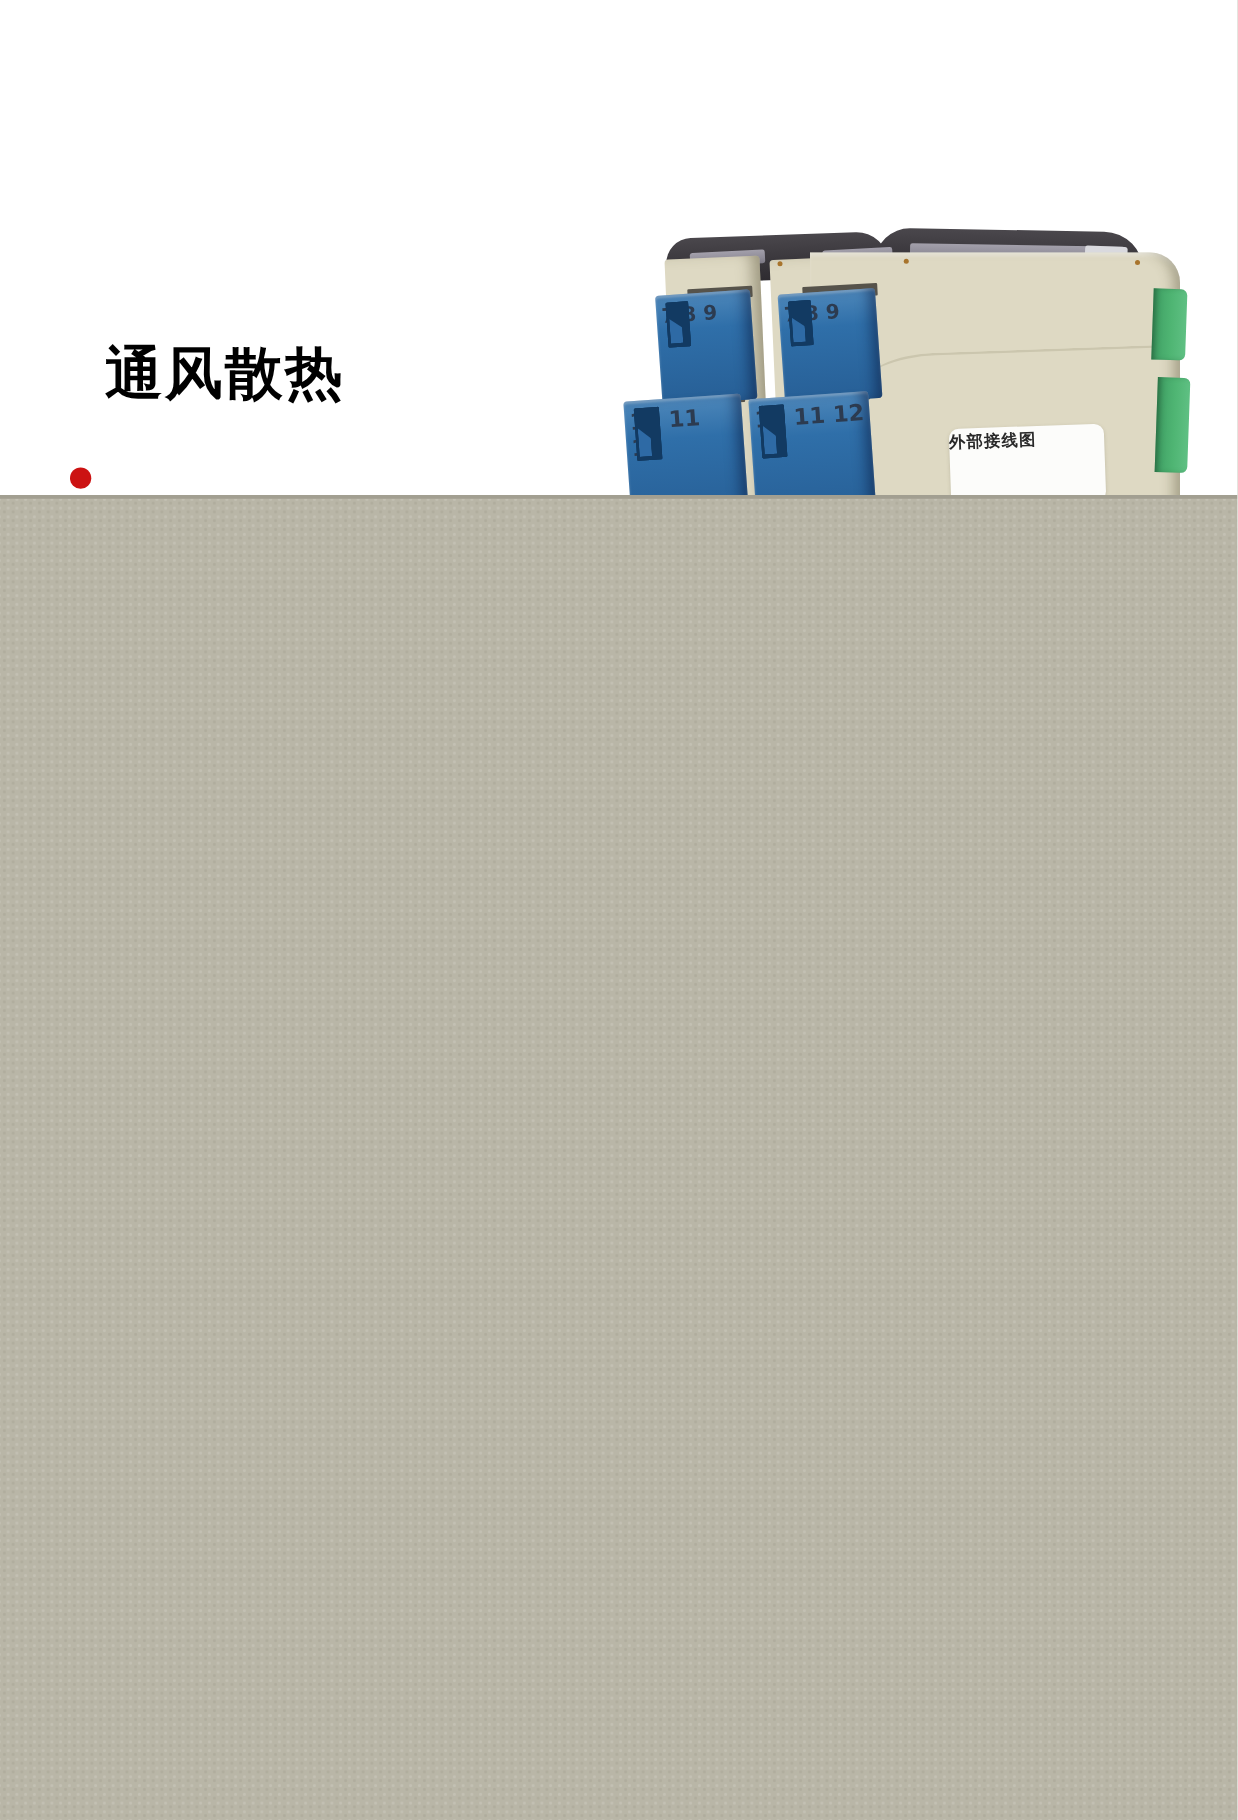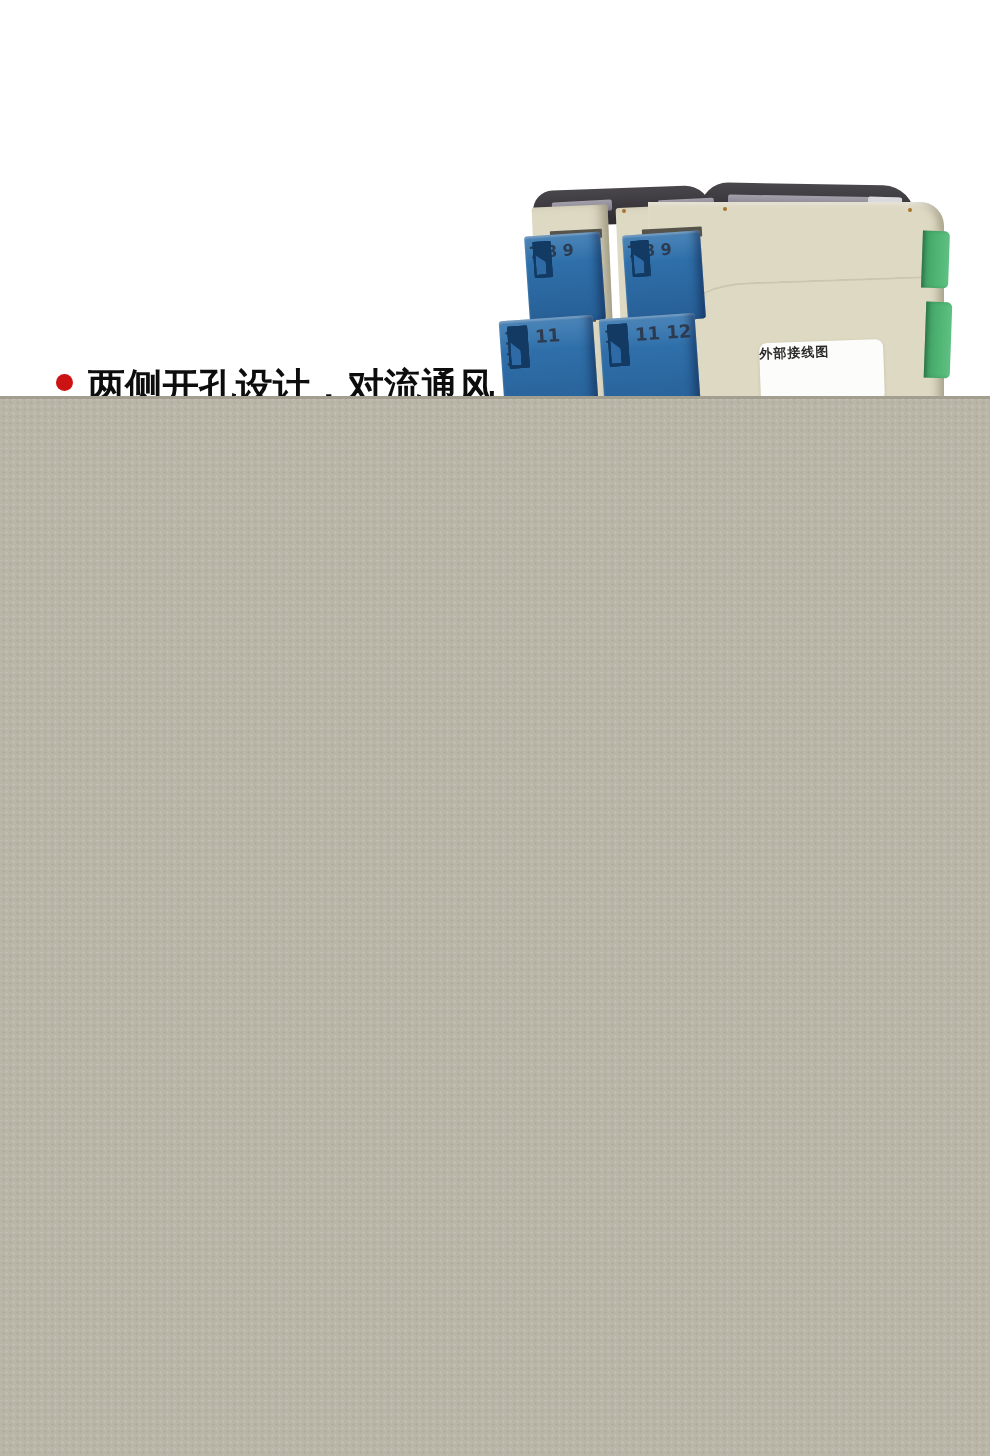--- a/index.html
+++ b/index.html
@@ -161,17 +161,17 @@
     </div>
 
     <i class="gconn g1"></i>
     <i class="gconn g2"></i>
 
     <div class="wlabel">
       <span>外部接线图</span>
     </div>
   </div>
 
+  <h1 class="heading">通风散热</h1>
   <span class="bullet-dot"></span>
-  <span class="bullet-text">两侧开孔设计，对流通风</span>
 
   <div class="overlay"></div>
 </div>
 
 </body></html>

